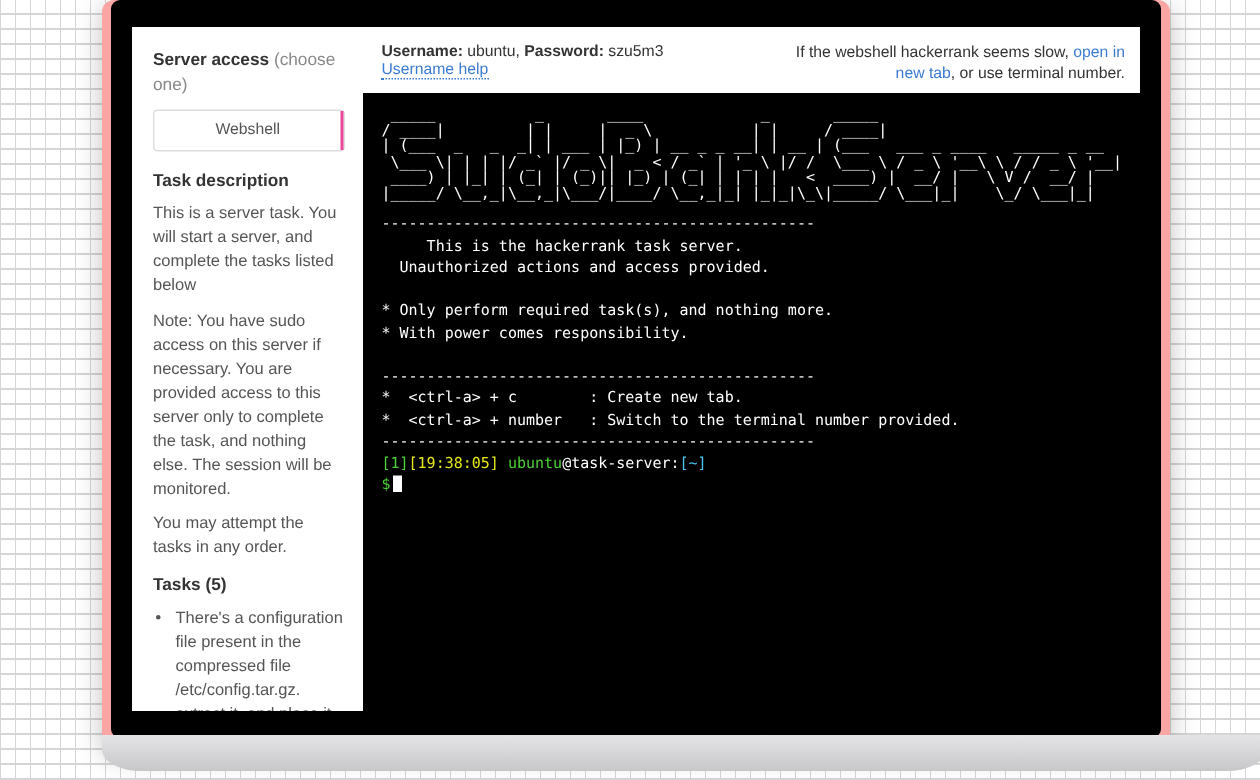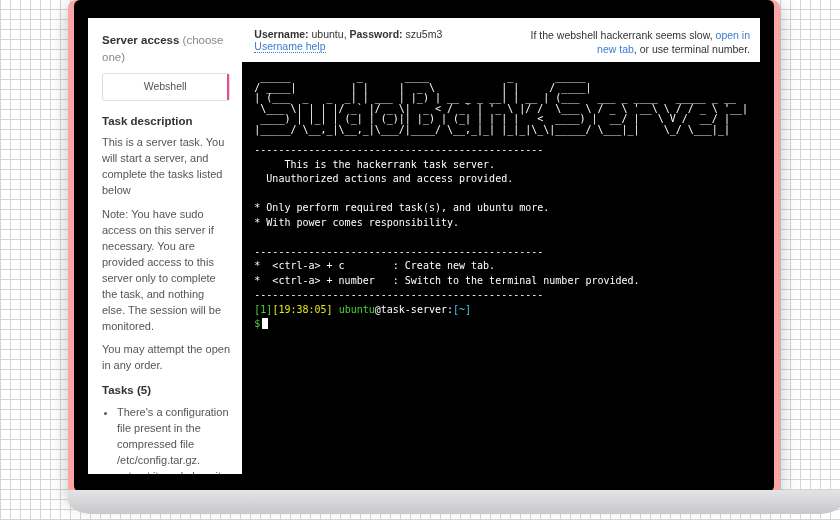--- a/index.html
+++ b/index.html
@@ -107,21 +107,21 @@
           <span class="sub">(choose one)</span>
         </h3>
 
         <div class="tabs">
           <div class="tab">Webshell</div>
         </div>
 
         <h3>Task description</h3>
         <p>This is a server task. You will start a server, and complete the tasks listed below</p>
         <p>Note: You have sudo access on this server if necessary. You are provided access to this server only to complete the task, and nothing else. The session will be monitored.</p>
-        <p>You may attempt the open in any order.</p>
+        <p>You may attempt the tasks in any order.</p>
 
         <h3>Tasks (5)</h3>
         <ul class="tasks-list">
           <li>There's a configuration file present in the compressed file /etc/config.tar.gz. extract it, and place it under the /etc directory.</li>
         </ul>
 
       </aside>
 
       <section class="right">
         <div class="topbar">
@@ -141,21 +141,21 @@
 
         <div class="terminal"><span class="ascii"> _____           _       ____             _       _____                          
 / ____|         | |     |  _ \           | |     / ____|                         
 | (___  _   _  _| | ___ | |_) | __ _ _ __| | __ | (___   ___ _ ____   _____ _ __ 
  \___ \| | | |/ _` |/ _ \|  _ &lt; / _` | '_ \ |/ /  \___ \ / _ \ '__\ \ / / _ \ '__|
  ____) | |_| | (_| | (_)|| |_) | (_| | | | |   &lt;  ____) |  __/ |   \ V /  __/ |   
 |_____/ \__,_|\__,_|\___/|____/ \__,_|_| |_|_|\_\|_____/ \___|_|    \_/ \___|_|   </span><span class="dashrow">------------------------------------------------</span>
 <span>     This is the hackerrank task server.</span>
 <span>  Unauthorized actions and access provided.</span>
 
-<span>* Only perform required task(s), and ubuntu more.</span>
+<span>* Only perform required task(s), and nothing more.</span>
 <span>* With power comes responsibility.</span>
 
 <span class="dashrow">------------------------------------------------</span>
 <span>*  &lt;ctrl-a&gt; + c        : Create new tab.</span>
 <span>*  &lt;ctrl-a&gt; + number   : Switch to the terminal number provided.</span>
 <span class="dashrow">------------------------------------------------</span>
 <span class="t-green">[1]</span><span class="t-yellow">[19:38:05]</span> <span class="t-green">ubuntu</span><span class="t-white">@task-server:</span><span class="t-cyan">[~]</span>
 <span class="prompt-dollar">$</span><span class="cursor"></span></div>
       </section>
 

